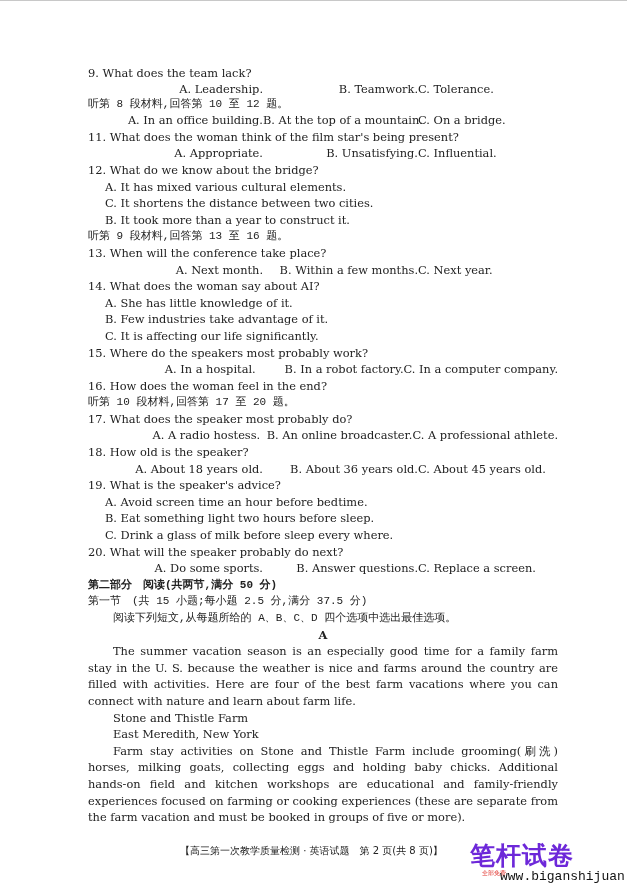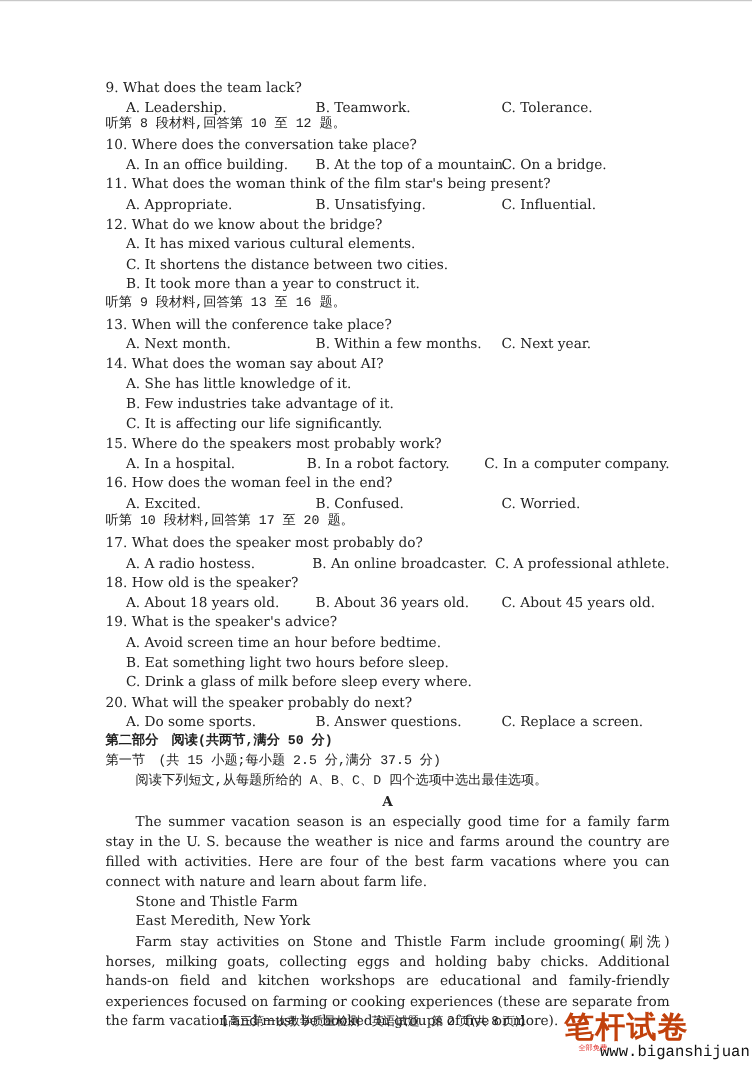--- a/index.html
+++ b/index.html
@@ -7,51 +7,50 @@
     width: 627px; height: 891px; position: relative; overflow: hidden;
     font-family: "DejaVu Serif", "Liberation Serif", serif;
     color: #222;
     border-top: 1px solid #c8c8c8;
     box-sizing: border-box;
   }
   .page { position: absolute; left: 88px; top: 64px; width: 470px; font-size: 11.4px; }
   .line { height: 16.6px; line-height: 16.6px; white-space: nowrap; position: relative; }
   .q { padding-left: 0; }
   .opt { padding-left: 17px; }
-  .row3 { display: flex; padding-left: 17px; }
+  .row3 { display: flex; padding-left: 17px; text-align: right; }
   .row3 span { display: inline-block; }
   .c1 { width: 158px; }
   .c2 { width: 155px; }
   .zh { font-family: Liberation Mono, monospace; font-size: 11px; }
   .bold { font-weight: bold; }
   .center { text-align: center; }
   .para { white-space: normal; text-align: justify; line-height: 16.6px; }
   .indent { text-indent: 25px; }
   .passage-title { padding-left: 25px; font-weight: normal; }
   .passage-loc { padding-left: 25px; }
   .footer { position: absolute; left: 180px; top: 843px; font-size: 10px; font-family: "DejaVu Sans", "Liberation Sans", sans-serif; white-space: nowrap; }
   .watermark { position: absolute; left: 470px; top: 838px; }
-  .wm-cn { font-family: "DejaVu Sans", "Liberation Sans", sans-serif; font-size: 25px; font-weight: bold; color: #c2410c; letter-spacing: 1px; }
+  .wm-cn { font-family: "DejaVu Sans", "Liberation Sans", sans-serif; font-size: 25px; font-weight: bold; color: #6d28d9; letter-spacing: 1px; }
   .wm-free { position: absolute; left: 12px; top: 30px; font-size: 6px; color: #e0302a; font-family: "DejaVu Sans", sans-serif; }
   .wm-url { position: absolute; left: 30px; top: 30px; font-family: "Liberation Mono", "DejaVu Sans Mono", monospace; font-size: 13px; color: #111; white-space: nowrap; }
 </style>
 </head>
 <body>
 
 <div class="page">
 
   <div class="line q">9. What does the team lack?</div>
   <div class="row3">
     <span class="c1">A. Leadership.</span>
     <span class="c2">B. Teamwork.</span>
     <span>C. Tolerance.</span>
   </div>
   <div class="line zh">听第 8 段材料,回答第 10 至 12 题。</div>
 
-  <div class="line q">10. Where does the conversation take place?</div>
   <div class="row3 line">
     <span class="c1">A. In an office building.</span>
     <span class="c2">B. At the top of a mountain.</span>
     <span>C. On a bridge.</span>
   </div>
 
   <div class="line q">11. What does the woman think of the film star's being present?</div>
   <div class="row3 line">
     <span class="c1">A. Appropriate.</span>
     <span class="c2">B. Unsatisfying.</span>
@@ -77,25 +76,20 @@
   <div class="line opt">C. It is affecting our life significantly.</div>
 
   <div class="line q">15. Where do the speakers most probably work?</div>
   <div class="row3 line">
     <span class="c1">A. In a hospital.</span>
     <span class="c2">B. In a robot factory.</span>
     <span>C. In a computer company.</span>
   </div>
 
   <div class="line q">16. How does the woman feel in the end?</div>
-  <div class="row3 line">
-    <span class="c1">A. Excited.</span>
-    <span class="c2">B. Confused.</span>
-    <span>C. Worried.</span>
-  </div>
   <div class="line zh">听第 10 段材料,回答第 17 至 20 题。</div>
 
   <div class="line q">17. What does the speaker most probably do?</div>
   <div class="row3 line">
     <span class="c1">A. A radio hostess.</span>
     <span class="c2">B. An online broadcaster.</span>
     <span>C. A professional athlete.</span>
   </div>
 
   <div class="line q">18. How old is the speaker?</div>

